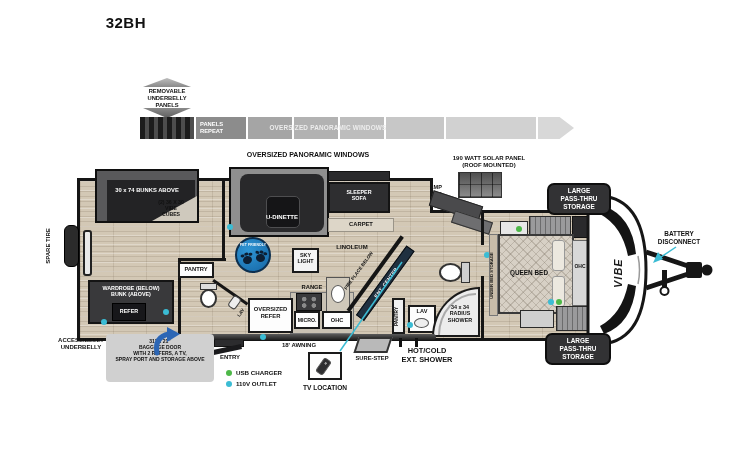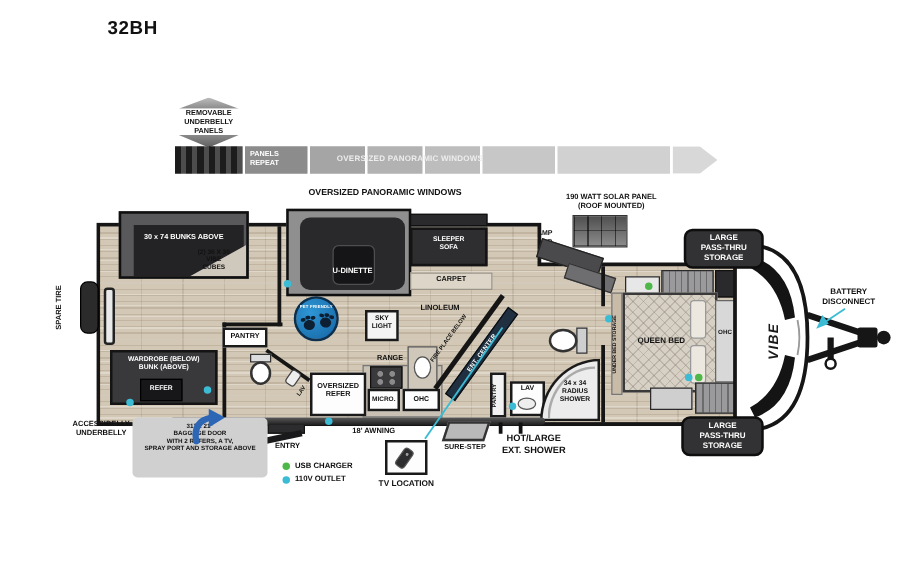--- a/index.html
+++ b/index.html
@@ -36,21 +36,21 @@
   .seg { position:absolute; top:117px; height:22px; }
   .paw { position:absolute; width:9px; height:8px; background:#0d1f33; border-radius:50%;
     box-shadow:-4px -5px 0 -2.5px #0d1f33, 0 -6px 0 -2.5px #0d1f33, 4px -5px 0 -2.5px #0d1f33; }
   svg { position:absolute; overflow:visible; }
 </style>
 </head>
 <body>
 
 <div id="canvas">
 
-  <div class="lbl" style="left:86px; top:14px; width:60px; text-align:left; font-size:15px; font-weight:600; letter-spacing:.5px;">32BH</div>
+  <div class="lbl" style="left:86px; top:14px; width:60px; text-align:right; font-size:15px; font-weight:600; letter-spacing:.5px;">32BH</div>
 
   <div class="abs" style="left:143px; top:78px; width:48px; height:9px; background:linear-gradient(#bdbdbd,#8a8a8a); clip-path:polygon(50% 0,100% 100%,0 100%);"></div>
   <div class="lbl" style="left:134px; top:88px; width:66px; font-size:5.8px;">REMOVABLE
 UNDERBELLY
 PANELS</div>
   <div class="abs" style="left:143px; top:108px; width:48px; height:10px; background:linear-gradient(#8a8a8a,#5f5f5f); clip-path:polygon(0 0,100% 0,50% 100%);"></div>
 
   <div class="seg" style="left:140px; width:54px; background:repeating-linear-gradient(90deg,#1c1c1c 0 5px,#4d4d4d 5px 9px);"></div>
   <div class="seg" style="left:196px; width:50px; background:#8c8c8c;">
     <div class="lbl white" style="left:4px; top:4px; width:42px; font-size:5.8px; text-align:left;">PANELS
@@ -210,21 +210,21 @@
 
   <div class="abs" style="left:136px; top:334px; width:300px; height:6px; border-radius:3px; background:linear-gradient(#5a5a5a,#1e1e1e);"></div>
   <div class="dotc" style="left:260px; top:334px;"></div>
   <div class="lbl" style="left:268px; top:342px; width:62px; font-size:6px;">18' AWNING</div>
 
   <div class="abs" style="left:399px; top:338px; width:3px; height:9px; background:#111;"></div>
   <div class="abs" style="left:415px; top:338px; width:3px; height:9px; background:#111;"></div>
 
   <div class="abs" style="left:356px; top:337px; width:34px; height:16px; background:#b9b9b9; border:2px solid #333; transform:skewX(-18deg);"></div>
   <div class="lbl" style="left:346px; top:355px; width:52px; font-size:5.8px;">SURE-STEP</div>
-  <div class="lbl" style="left:394px; top:347px; width:66px; font-size:7.4px; font-weight:800;">HOT/LARGE
+  <div class="lbl" style="left:394px; top:347px; width:66px; font-size:7.4px; font-weight:800;">HOT/COLD
 EXT. SHOWER</div>
 
   <div class="white-box" style="left:308px; top:352px; width:34px; height:28px; border-width:2.5px;"></div>
   <div class="abs" style="left:319px; top:358px; width:9px; height:17px; background:#2e2e30; border:1px solid #555; border-radius:3px; transform:rotate(35deg);
               background-image:radial-gradient(circle at 50% 25%, #999 1px, transparent 1.4px);"></div>
   <div class="lbl" style="left:292px; top:384px; width:66px; font-size:6.6px;">TV LOCATION</div>
 
   <div class="lbl" style="left:50px; top:337px; width:62px; font-size:6px;">ACCESSIBELLY
 UNDERBELLY</div>
   <div class="abs" style="left:106px; top:334px; width:108px; height:48px; background:#d0d0d0; border-radius:4px;"></div>

